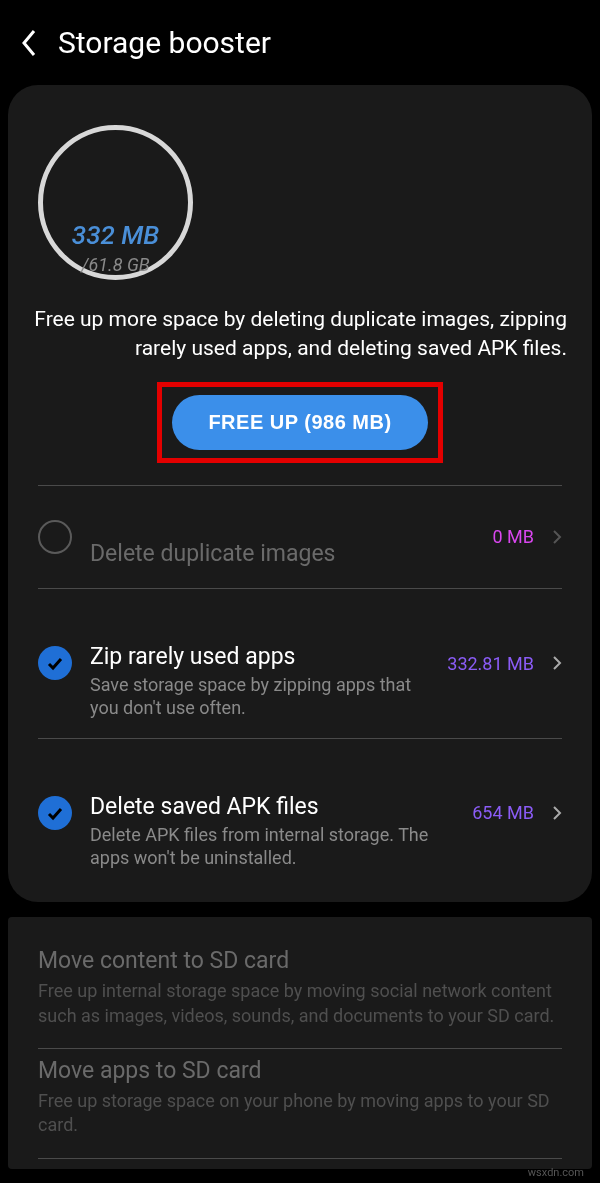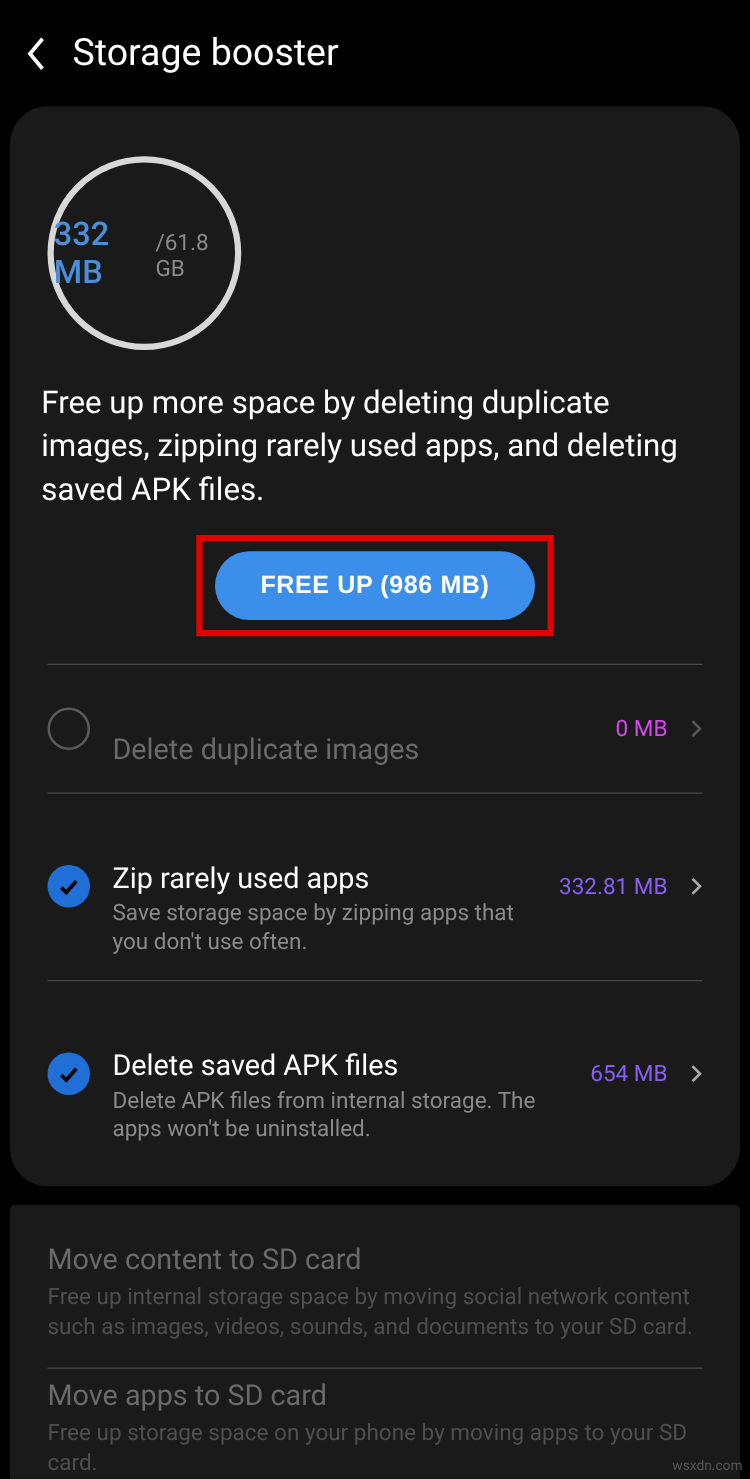--- a/index.html
+++ b/index.html
@@ -36,44 +36,45 @@
       align-items: center;
       padding: 10px 30px 25px 30px;
       gap: 25px;
     }
     .circle {
       width: 155px;
       height: 155px;
       border: 5px solid #d8d8d8;
       border-radius: 50%;
       display: flex;
-      flex-direction: row;
-      align-items: center;
-      justify-content: space-between;
+      flex-direction: column;
+      align-items: center;
+      justify-content: flex-end;
       flex-shrink: 0;
+      font-style: italic;
     }
     .circle-value {
       color: #4a8fd8;
       font-size: 26px;
       font-weight: 500;
     }
     .circle-total {
       color: #8a8a8a;
       font-size: 18px;
       margin-top: 4px;
     }
     .info-lines {
       color: #a8a8a8;
       font-size: 18px;
       line-height: 1.5;
     }
     .description {
-      text-align: left;
+      text-align: right;
       padding: 0 25px;
-      font-size: 25px;
+      font-size: 21px;
       line-height: 1.4;
       color: #fff;
     }
     .button-wrap {
       display: flex;
       justify-content: center;
       margin: 18px 0 22px 0;
     }
     .highlight-box {
       border: 5px solid #e30000;
@@ -169,21 +170,21 @@
       margin-bottom: 5px;
     }
     .sd-sub {
       font-size: 18px;
       color: #4f4f4f;
       line-height: 1.35;
     }
     .watermark {
       position: absolute;
       bottom: 4px;
-      right: 6px;
+      right: 16px;
       font-size: 11px;
       color: #555;
       text-align: right;
     }
   </style>
 </head>
 <body>
 
 <div class="header">
   <svg class="back-chevron" viewBox="0 0 18 28" fill="none" stroke="#fff" stroke-width="3">

